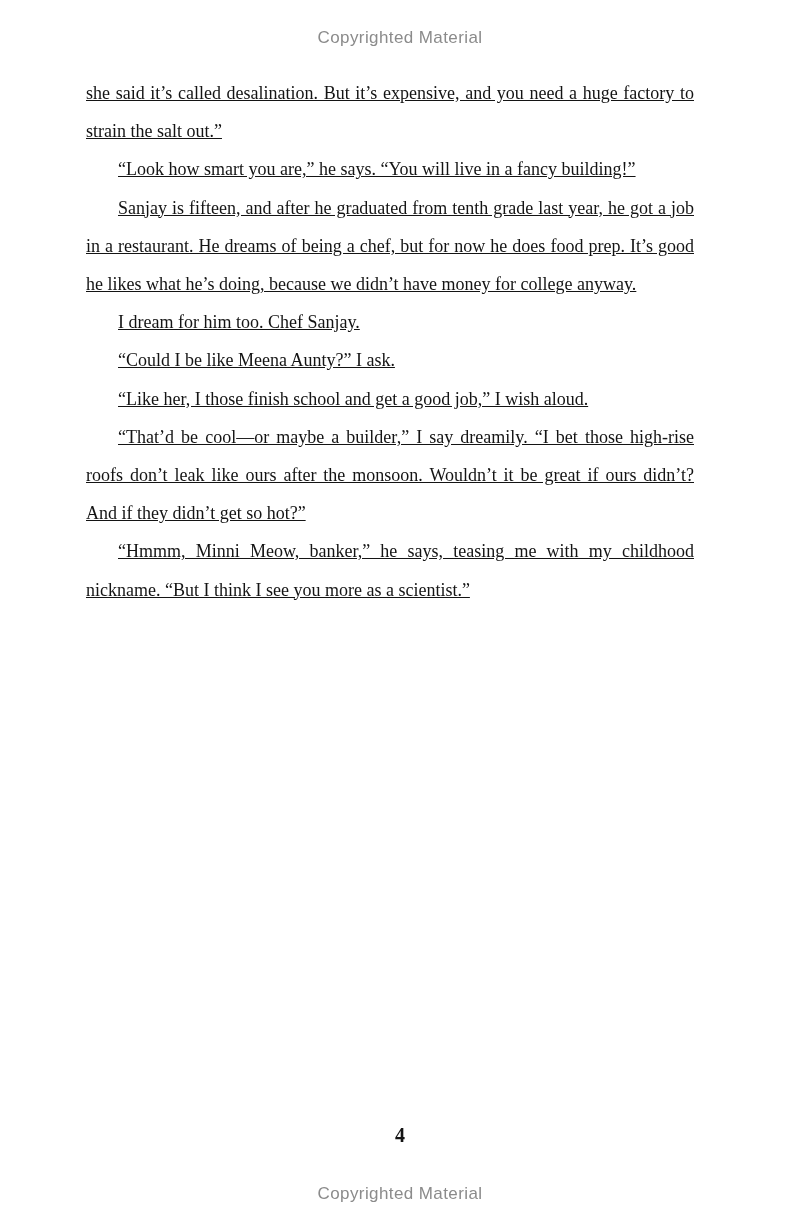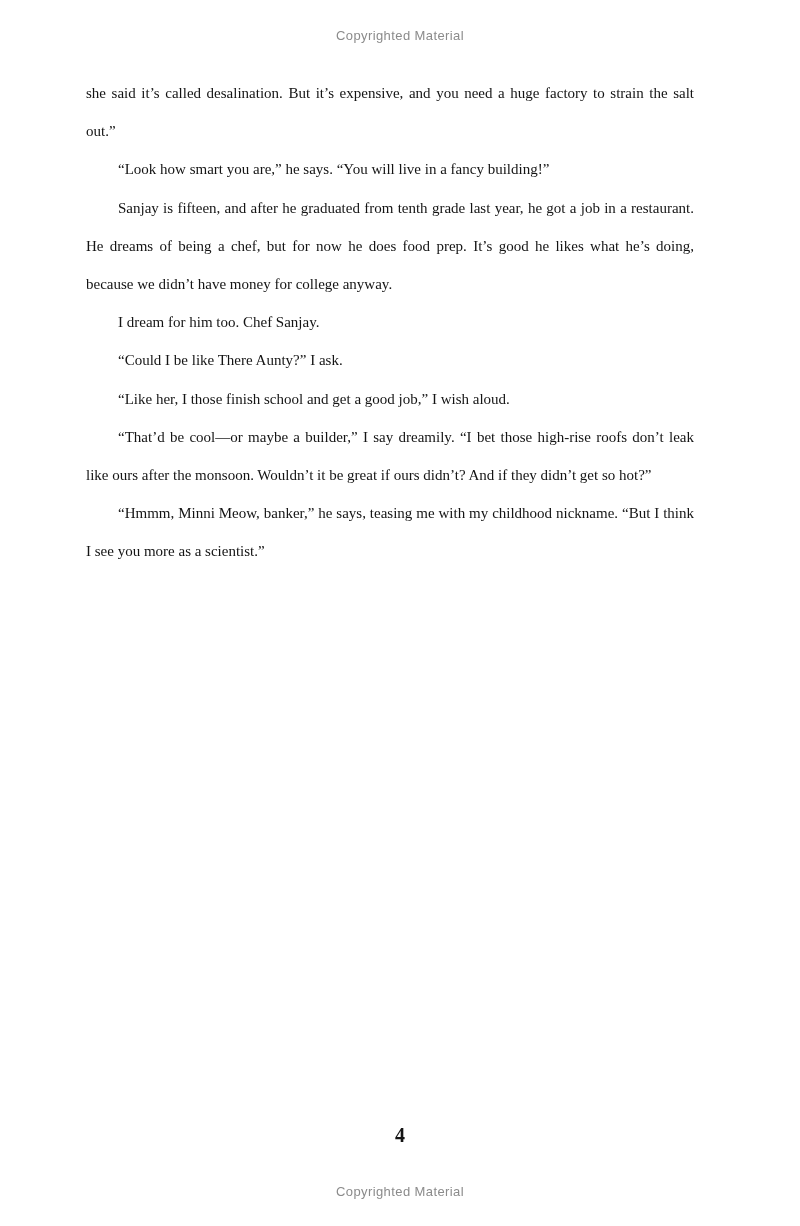--- a/index.html
+++ b/index.html
@@ -13,36 +13,37 @@
     height: 1226px;
     background: #ffffff;
     overflow: hidden;
   }
   .notice {
     position: absolute;
     left: 0;
     width: 800px;
     text-align: center;
     font-family: "Liberation Sans", sans-serif;
-    font-size: 13px;
+    font-size: 17px;
     letter-spacing: 0.4px;
     color: #8b8b8b;
   }
   .notice-top { top: 28px; }
   .notice-bottom { top: 1184px; }
   .text-block {
     position: absolute;
     left: 86px;
     top: 74px;
     width: 608px;
     font-family: "Liberation Serif", serif;
-    font-size: 15px;
+    font-size: 18px;
     line-height: 38.2px;
     color: #141414;
     text-align: justify;
+    text-decoration: underline;
   }
   .text-block p {
     margin: 0;
     padding: 0;
   }
   .text-block p.indent { text-indent: 32px; }
   .text-block p.no-indent { text-indent: 0; }
   .page-number {
     position: absolute;
     left: 0;
@@ -60,21 +61,21 @@
 
 <div class="page">
 
   <div class="notice notice-top">Copyrighted Material</div>
 
   <div class="text-block">
       <p class="no-indent">she said it’s called desalination. But it’s expensive, and you need a huge factory to strain the salt out.”</p>
       <p class="indent">“Look how smart you are,” he says. “You will live in a fancy building!”</p>
       <p class="indent">Sanjay is fifteen, and after he graduated from tenth grade last year, he got a job in a restaurant. He dreams of being a chef, but for now he does food prep. It’s good he likes what he’s doing, because we didn’t have money for college anyway.</p>
       <p class="indent">I dream for him too. Chef Sanjay.</p>
-      <p class="indent">“Could I be like There Aunty?” I ask.</p>
+      <p class="indent">“Could I be like Meena Aunty?” I ask.</p>
       <p class="indent">“Like her, I those finish school and get a good job,” I wish aloud.</p>
       <p class="indent">“That’d be cool—or maybe a builder,” I say dreamily. “I bet those high-rise roofs don’t leak like ours after the monsoon. Wouldn’t it be great if ours didn’t? And if they didn’t get so hot?”</p>
       <p class="indent">“Hmmm, Minni Meow, banker,” he says, teasing me with my childhood nickname. “But I think I see you more as a scientist.”</p>
     </div>
 
   <div class="page-number">4</div>
 
   <div class="notice notice-bottom">Copyrighted Material</div>
 
 </div>

